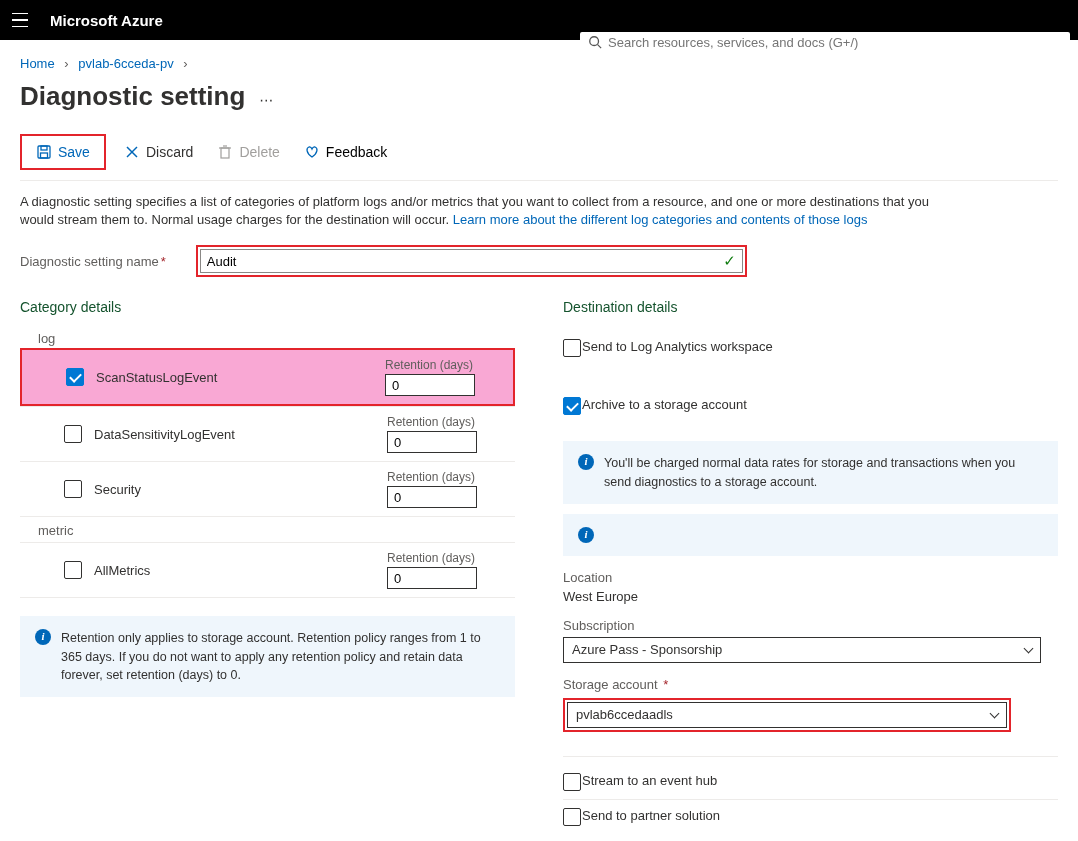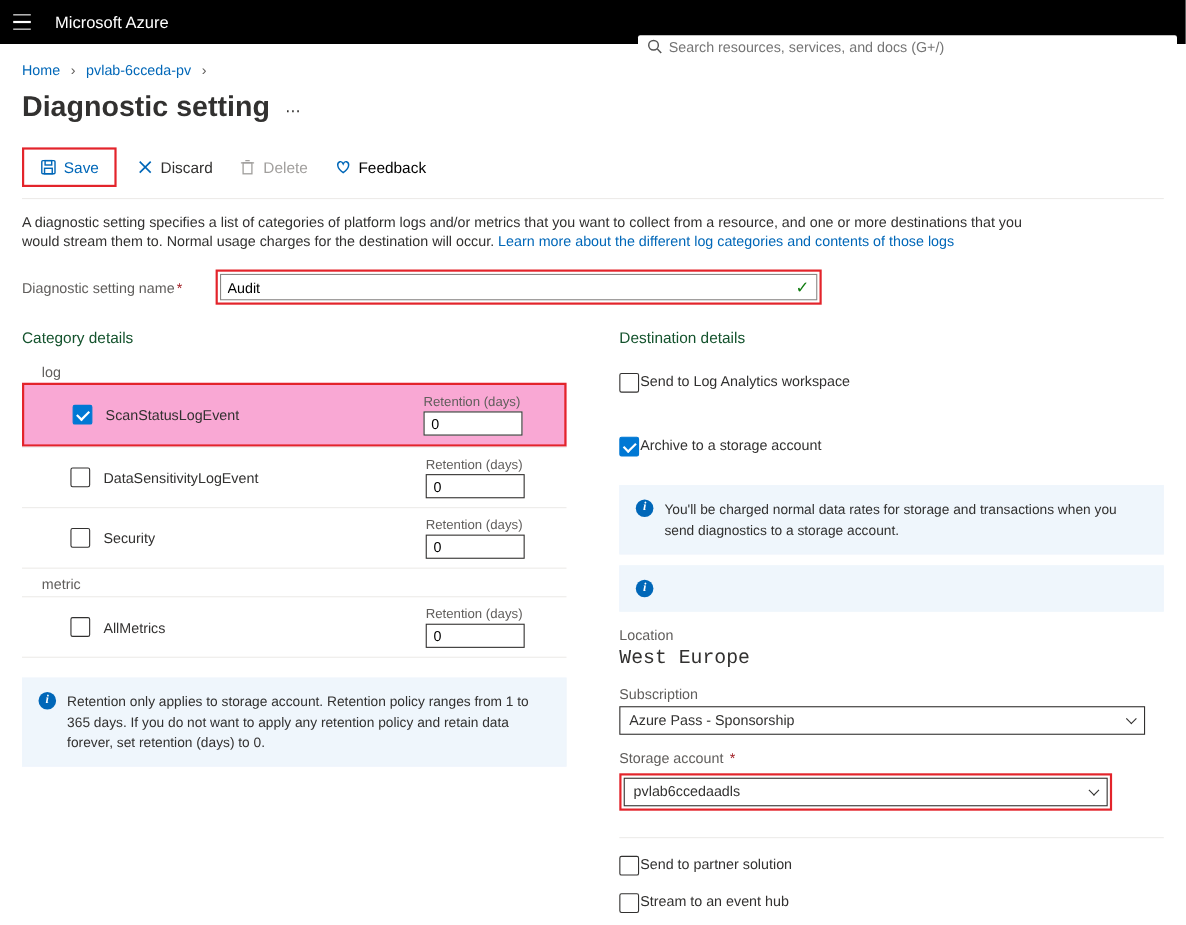--- a/index.html
+++ b/index.html
@@ -1,21 +1,21 @@
 <!DOCTYPE html>
 <html><head>
 <meta charset="utf-8">
 <style>
   * { box-sizing: border-box; margin: 0; padding: 0; font-family: "Segoe UI", Arial, sans-serif; }
   body { background: #fff; color: #323130; font-size: 13px; width: 1078px; }
   
   .topbar { background: #000; height: 40px; display: flex; align-items: center; color: #fff; padding: 0 8px; }
   .ham { width: 24px; height: 24px; display: flex; flex-direction: column; justify-content: center; gap: 5px; cursor: pointer; }
   .ham span { height: 1.5px; background: #fff; display: block; width: 16px; margin: 0 auto; }
-  .brand { font-size: 15px; font-weight: 400; margin-left: 18px; }
+  .brand { font-size: 15px; font-weight: 700; margin-left: 18px; }
   .search-wrap { margin-left: auto; width: 490px; }
   .search { background: #fff; border-radius: 2px; height: 20px; display: flex; align-items: center; padding: 0 8px; margin-top: 44px; }
   .search input { border: none; outline: none; flex: 1; font-size: 13px; color: #323130; }
   .search svg { width: 14px; height: 14px; margin-right: 6px; stroke: #555; fill: none; }
 
   .page { padding: 10px 20px 30px 20px; }
   .crumbs { font-size: 13px; margin: 6px 0 10px 0; }
   .crumbs a { color: #0067b8; text-decoration: none; }
   .crumbs .sep { color: #605e5c; margin: 0 6px; }
   .title-row { display: flex; align-items: baseline; gap: 14px; margin-bottom: 22px; }
@@ -67,21 +67,21 @@
 
   .dest-row { display: flex; align-items: flex-start; gap: 1px; padding: 8px 0; font-size: 13px; border-bottom: 1px solid #edebe9; }
   .dest-row:last-child { border-bottom: none;}
   .dest-row.nb { border-bottom: none; margin-bottom: 4px;}
   .dcbx { width: 18px; height: 18px; border: 1px solid #323130; border-radius: 2px; display: inline-flex; align-items: center; justify-content: center; cursor: pointer; background:#fff;}
   .dcbx.checked { background: #0078d4; border-color: #0078d4; }
   .dcbx.checked::after { content: ""; width: 5px; height: 9px; border: solid #fff; border-width: 0 2px 2px 0; transform: rotate(45deg); margin-top:-2px;}
 
   .field-block { margin-top: 14px; }
   .field-block .flabel { font-size: 13px; color: #605e5c; margin-bottom: 4px; display: block;}
-  .field-block .fvalue { font-size: 18px; font-family: Liberation Mono, monospace; }
+  .field-block .fvalue { font-size: 13px; }
   .select-box { border: 1px solid #323130; height: 26px; display: flex; align-items: center; justify-content: space-between; padding: 0 8px; font-size: 13px; cursor: pointer; width: 478px; max-width: 100%;}
   .select-box .chev { border: solid #323130; border-width: 0 1.5px 1.5px 0; display: inline-block; padding: 3px; transform: rotate(45deg); margin-bottom: 2px;}
   .sa-hl { border: 2.5px solid #e3242b; padding: 2px; display: inline-block; margin-top: 2px;}
 
   .dest-group { margin-top: 24px; border-top: 1px solid #edebe9; padding-top: 8px;}
   .dest-group.first { border-top: none; padding-top: 0;}
 
 </style>
 </head>
 <body>
@@ -259,26 +259,26 @@
           <span class="sa-hl">
             <div class="select-box" style="width:440px;">
               <span>pvlab6ccedaadls</span>
               <span class="chev"></span>
             </div>
           </span>
         </div>
       </div>
 
       <div class="dest-group">
+        <div class="dest-row">
+          <span class="dcbx"></span>
+          <span>Stream to an event hub</span>
+        </div>
         <div class="dest-row" style="border-bottom:none;">
           <span class="dcbx"></span>
           <span>Send to partner solution</span>
         </div>
-        <div class="dest-row">
-          <span class="dcbx"></span>
-          <span>Stream to an event hub</span>
-        </div>
       </div>
 
     </div>
   </div>
 
 </div>
 
 </body></html>

